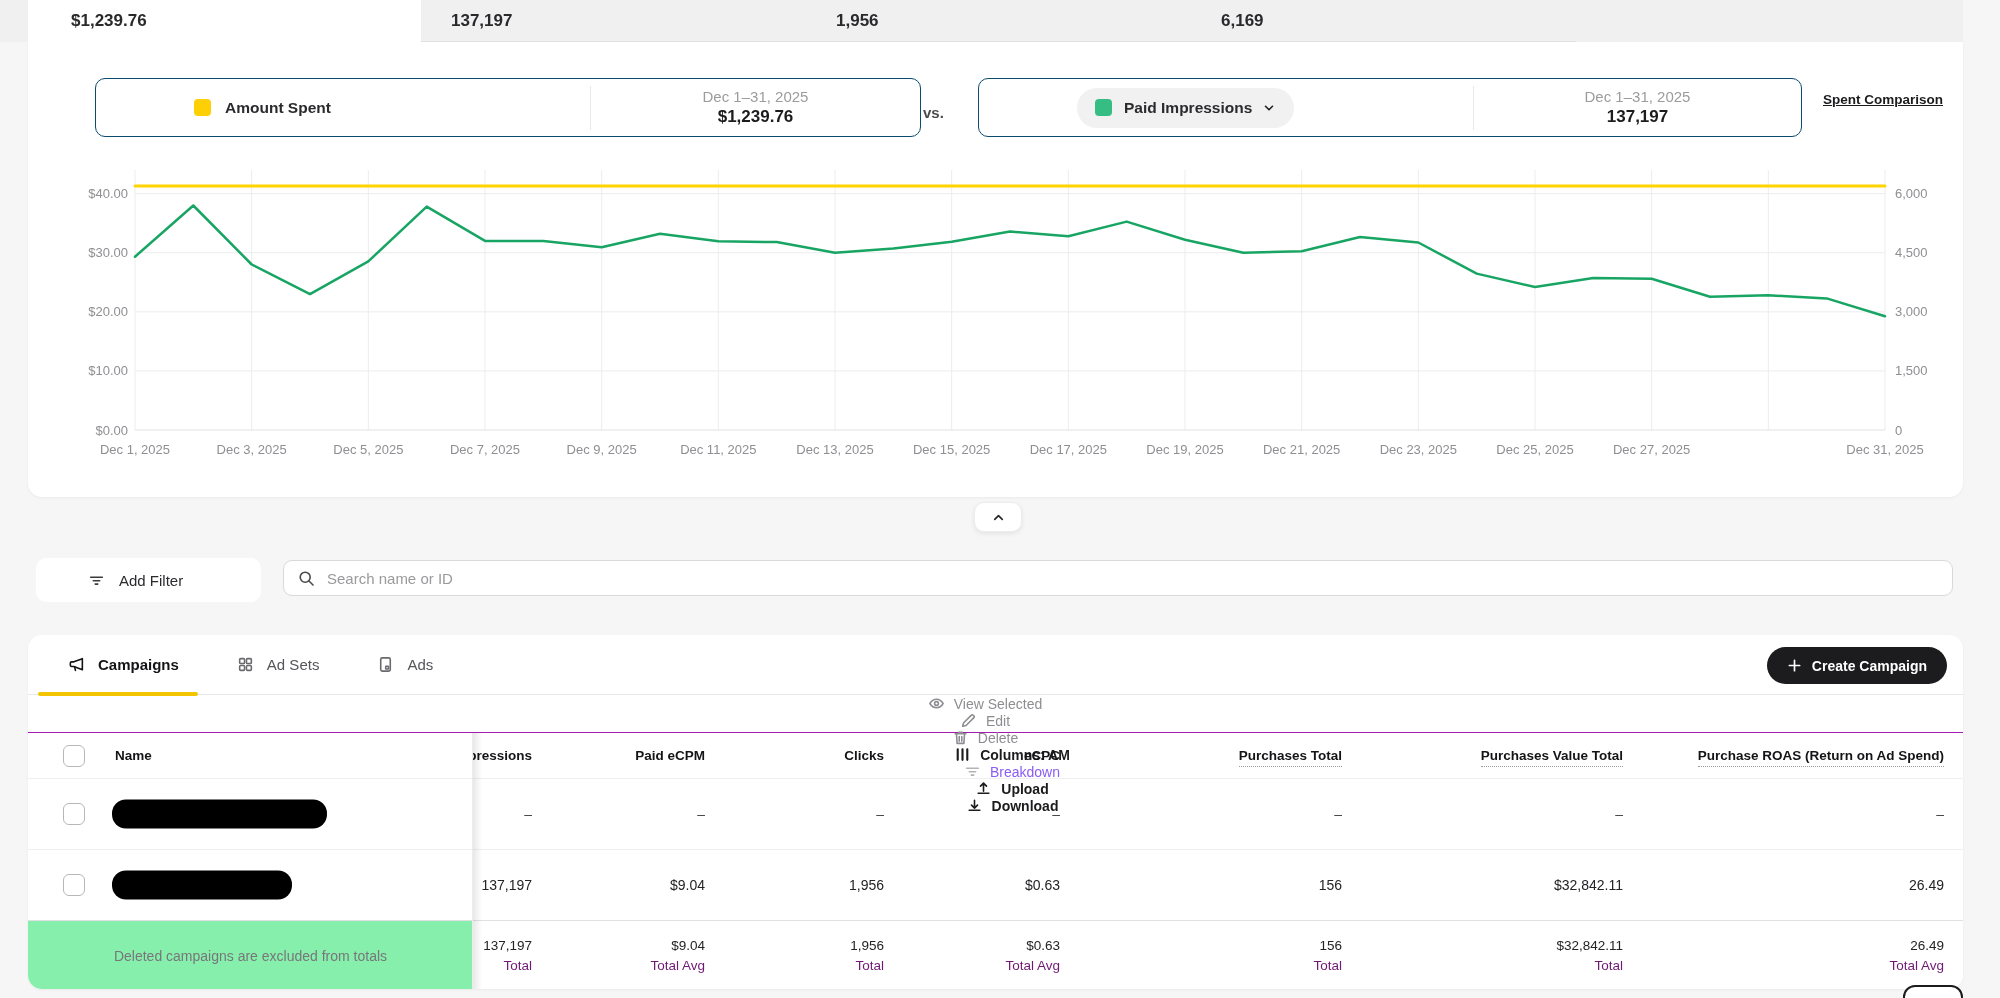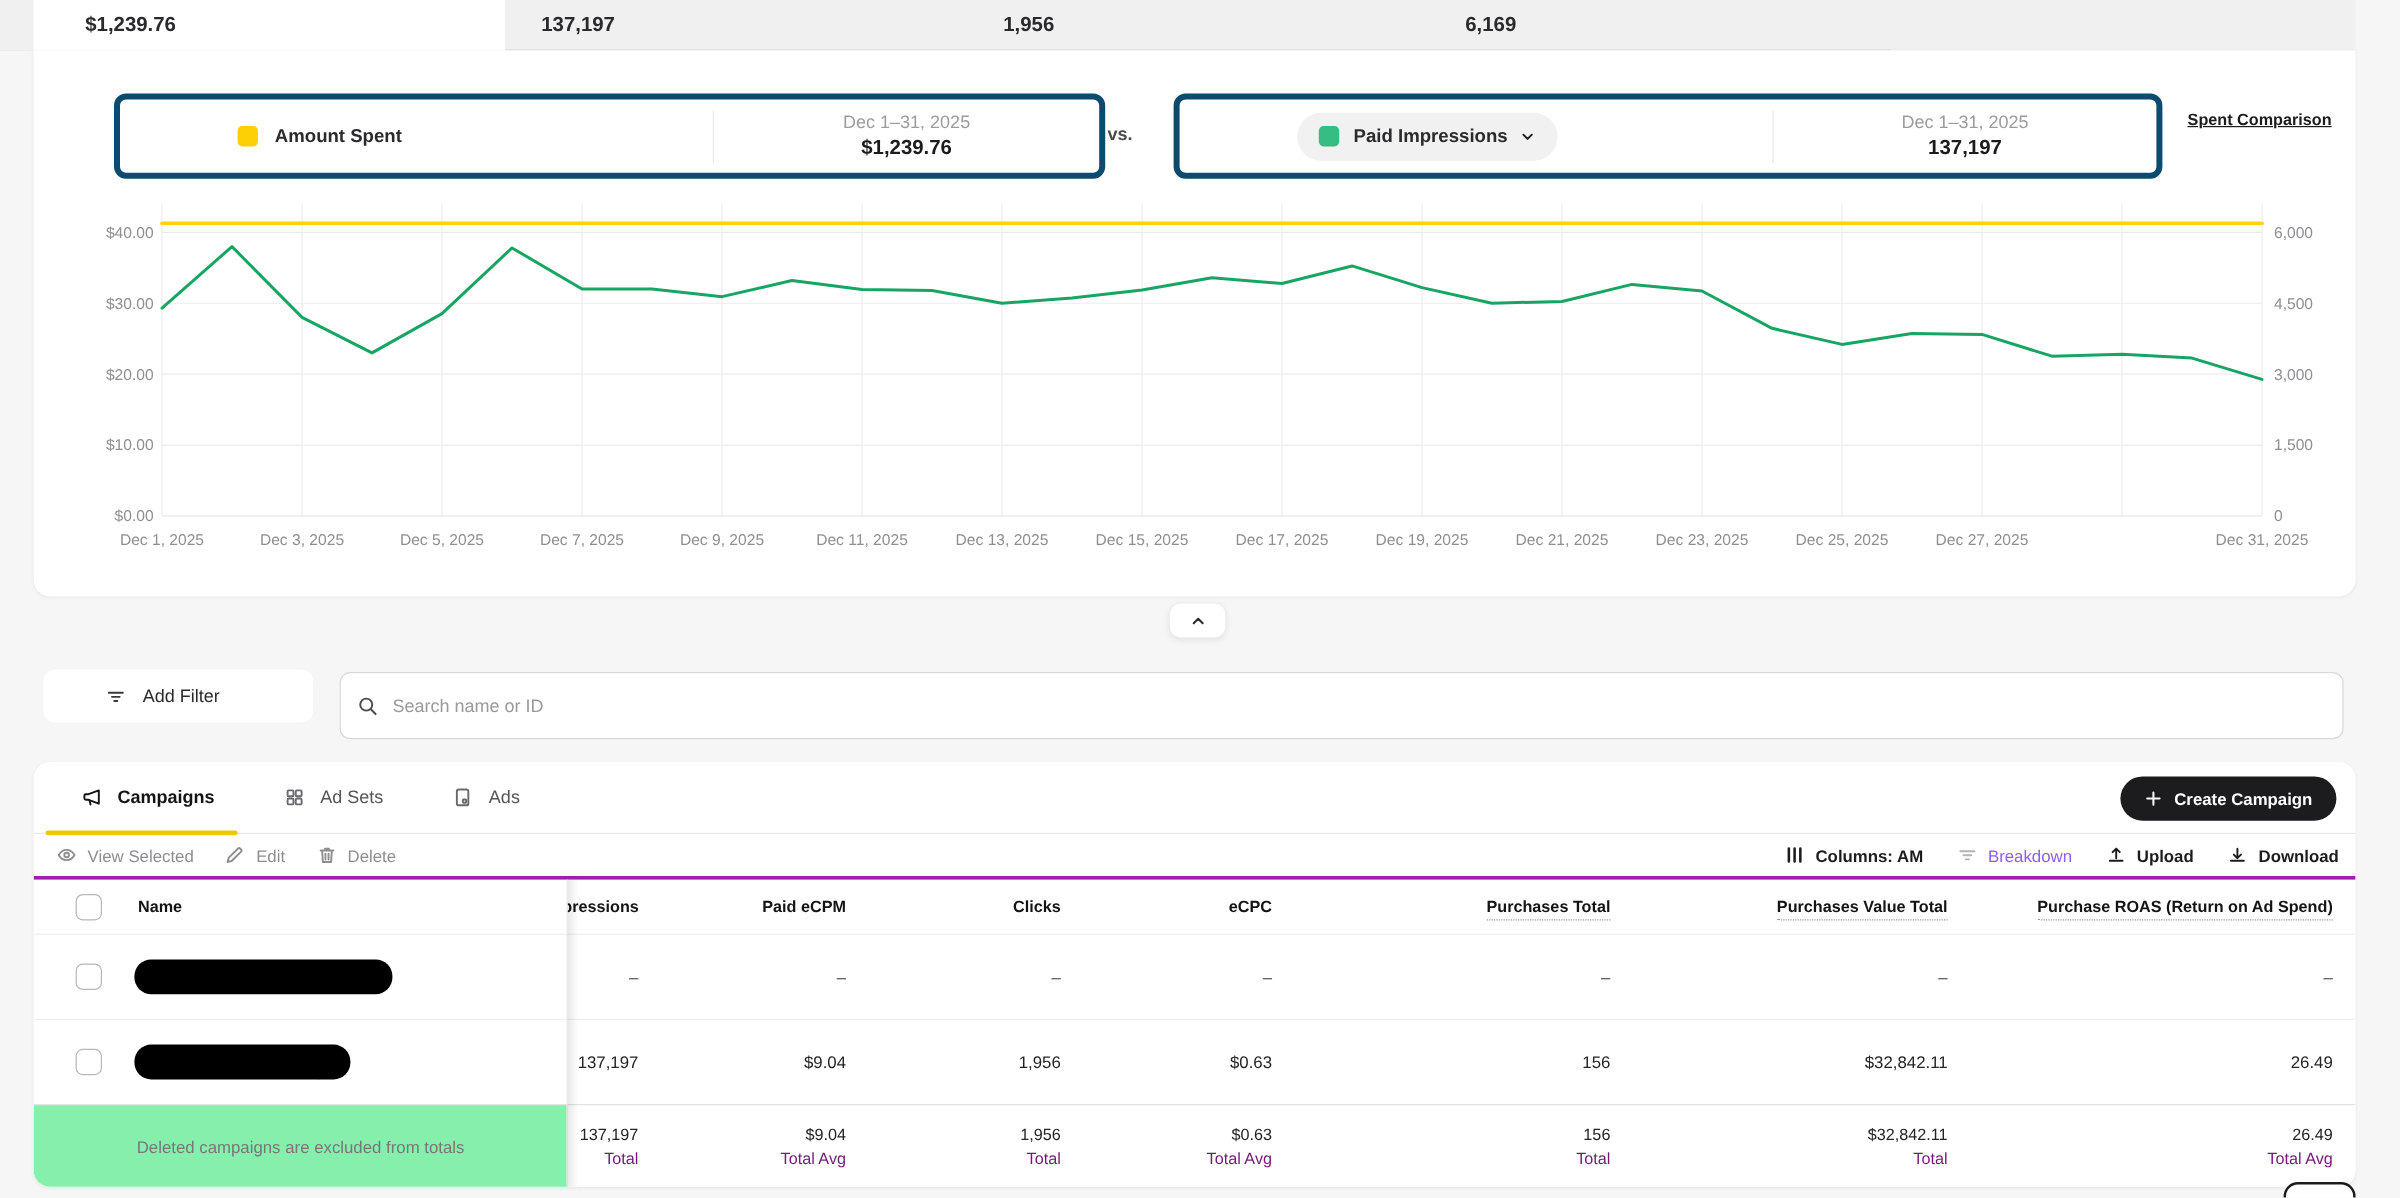--- a/index.html
+++ b/index.html
@@ -13,21 +13,21 @@
 
   
   .metrics-bar { position:absolute; left:0; top:0; width:1963px; height:42px; display:flex; background:#f0f0f1; }
   .metric-tab { height:42px; display:flex; align-items:center; font-weight:bold; font-size:17px; color:#2a2a2c; border-bottom:1px solid #e2e2e3; }
   .metric-tab.active { background:#ffffff; border-bottom:none; padding-left:43px; width:393px; margin-left:28px; }
   .metric-tab.gray { background:#f0f0f1; padding-left:30px; width:385px; }
   .metrics-left-edge { position:absolute; left:0; top:0; width:28px; height:42px; background:#f0f0f1; border-bottom:1px solid #e2e2e3; }
 
   
   .chart-card { position:absolute; left:28px; top:42px; width:1935px; height:455px; background:#fff; border-radius:0 0 14px 14px; box-shadow:0 1px 3px rgba(0,0,0,0.05); }
-  .compare-card { position:absolute; top:36px; height:71px; background:#fff; border:5px solid #0c4a6e; border-radius:10px; display:flex; align-items:center; }
+  .compare-card { position:absolute; top:36px; height:59px; background:#fff; border:1px solid #0c4a6e; border-radius:10px; display:flex; align-items:center; }
   .compare-card.primary { left:67px; width:826px; }
   .compare-card.secondary { left:950px; width:824px; }
   .cc-left { width:494px; display:flex; align-items:center; }
   .cc-left.primary-left { padding-left:98px; }
   .cc-left.secondary-left { padding-left:98px; }
   .swatch { width:17px; height:17px; border-radius:4px; display:inline-block; flex:0 0 auto; }
   .cc-label { font-size:15.5px; font-weight:bold; color:#2b2b2d; margin-left:14px; }
   .cc-divider { width:1px; height:44px; background:#e9e9ea; }
   .cc-right { flex:1; text-align:center; }
   .cc-date { font-size:15px; color:#9c9c9e; }
@@ -37,35 +37,35 @@
   .vs-label { position:absolute; left:895px; top:62px; font-size:15px; font-weight:bold; color:#4a4a4c; }
   .hide-comparison { position:absolute; left:1790px; top:48px; width:130px; text-align:center; font-size:13.5px; font-weight:bold; color:#1c1c1e; text-decoration:underline; line-height:1.45; cursor:pointer; }
   #chart-area { position:absolute; left:0; top:125px; width:1935px; height:330px; }
 
   
   .collapse-btn { position:absolute; left:974px; top:502px; width:48px; height:30px; background:#fff; border:1px solid #ededee; border-radius:10px; box-shadow:0 2px 5px rgba(0,0,0,0.08); display:flex; align-items:center; justify-content:center; cursor:pointer; }
 
   
   .add-filter-btn { position:absolute; left:36px; top:558px; width:225px; height:44px; background:#fff; border:none; border-radius:10px; display:flex; align-items:center; padding-left:52px; font-family:inherit; font-size:15px; color:#2b2b2d; cursor:pointer; }
   .add-filter-btn svg { margin-right:14px; }
-  .search-box { position:absolute; left:283px; top:560px; width:1670px; height:56px; background:#fff; border:1px solid #d9d9db; border-radius:9px; display:flex; align-items:center; padding:0 14px; }
+  .search-box { position:absolute; left:283px; top:560px; width:1670px; height:36px; background:#fff; border:1px solid #d9d9db; border-radius:9px; display:flex; align-items:center; padding:0 14px; }
   .search-box input { border:none; outline:none; flex:1; font-family:inherit; font-size:15px; color:#333; margin-left:12px; background:transparent; }
   .search-box input::placeholder { color:#9a9a9c; }
 
   
   .table-card { position:absolute; left:28px; top:635px; width:1935px; height:354px; background:#fff; border-radius:14px; box-shadow:0 1px 3px rgba(0,0,0,0.05); overflow:hidden; }
   .entity-tabs { position:relative; height:60px; display:flex; align-items:center; padding-left:40px; border-bottom:1px solid #e8e8e9; }
   .entity-tab { display:flex; align-items:center; margin-right:58px; font-size:15px; color:#55555a; cursor:pointer; background:none; border:none; font-family:inherit; }
   .entity-tab .tab-label { margin-left:13px; }
   .entity-tab.active { color:#141416; font-weight:bold; }
   .tab-underline { position:absolute; left:10px; bottom:-2px; width:160px; height:4px; background:#f2c500; border-radius:2px; }
   .create-campaign { position:absolute; right:16px; top:12px; height:37px; padding:0 20px; background:#1c1c1e; color:#fff; border:none; border-radius:19px; font-family:inherit; font-size:14px; font-weight:bold; display:flex; align-items:center; cursor:pointer; }
   .create-campaign svg { margin-right:10px; }
 
-  .action-bar { height:38px; display:flex; align-items:center; padding:0 14px 0 19px; border-bottom:3px solid #a21caf; }
+  .action-bar { height:38px; display:flex; align-items:center; padding:0 14px 0 19px; border-bottom:1px solid #a21caf;flex-direction:column; }
   .action-item { display:flex; align-items:center; font-size:14px; margin-right:26px; background:none; border:none; font-family:inherit; cursor:pointer; }
   .action-item svg { margin-right:9px; }
   .action-item.muted { color:#8e8e92; }
   .action-spacer { flex:1; }
   .action-item.dark { color:#1c1c1e; font-weight:bold; margin-right:0; margin-left:28px; }
   .action-item.disabled { color:#8b5cf6; font-weight:normal; margin-right:0; margin-left:28px; cursor:default; }
 
   
   .tbl-row { display:flex; position:relative; }
   .name-cell { width:445px; flex:0 0 auto; display:flex; align-items:center; padding-left:35px; position:relative; }

